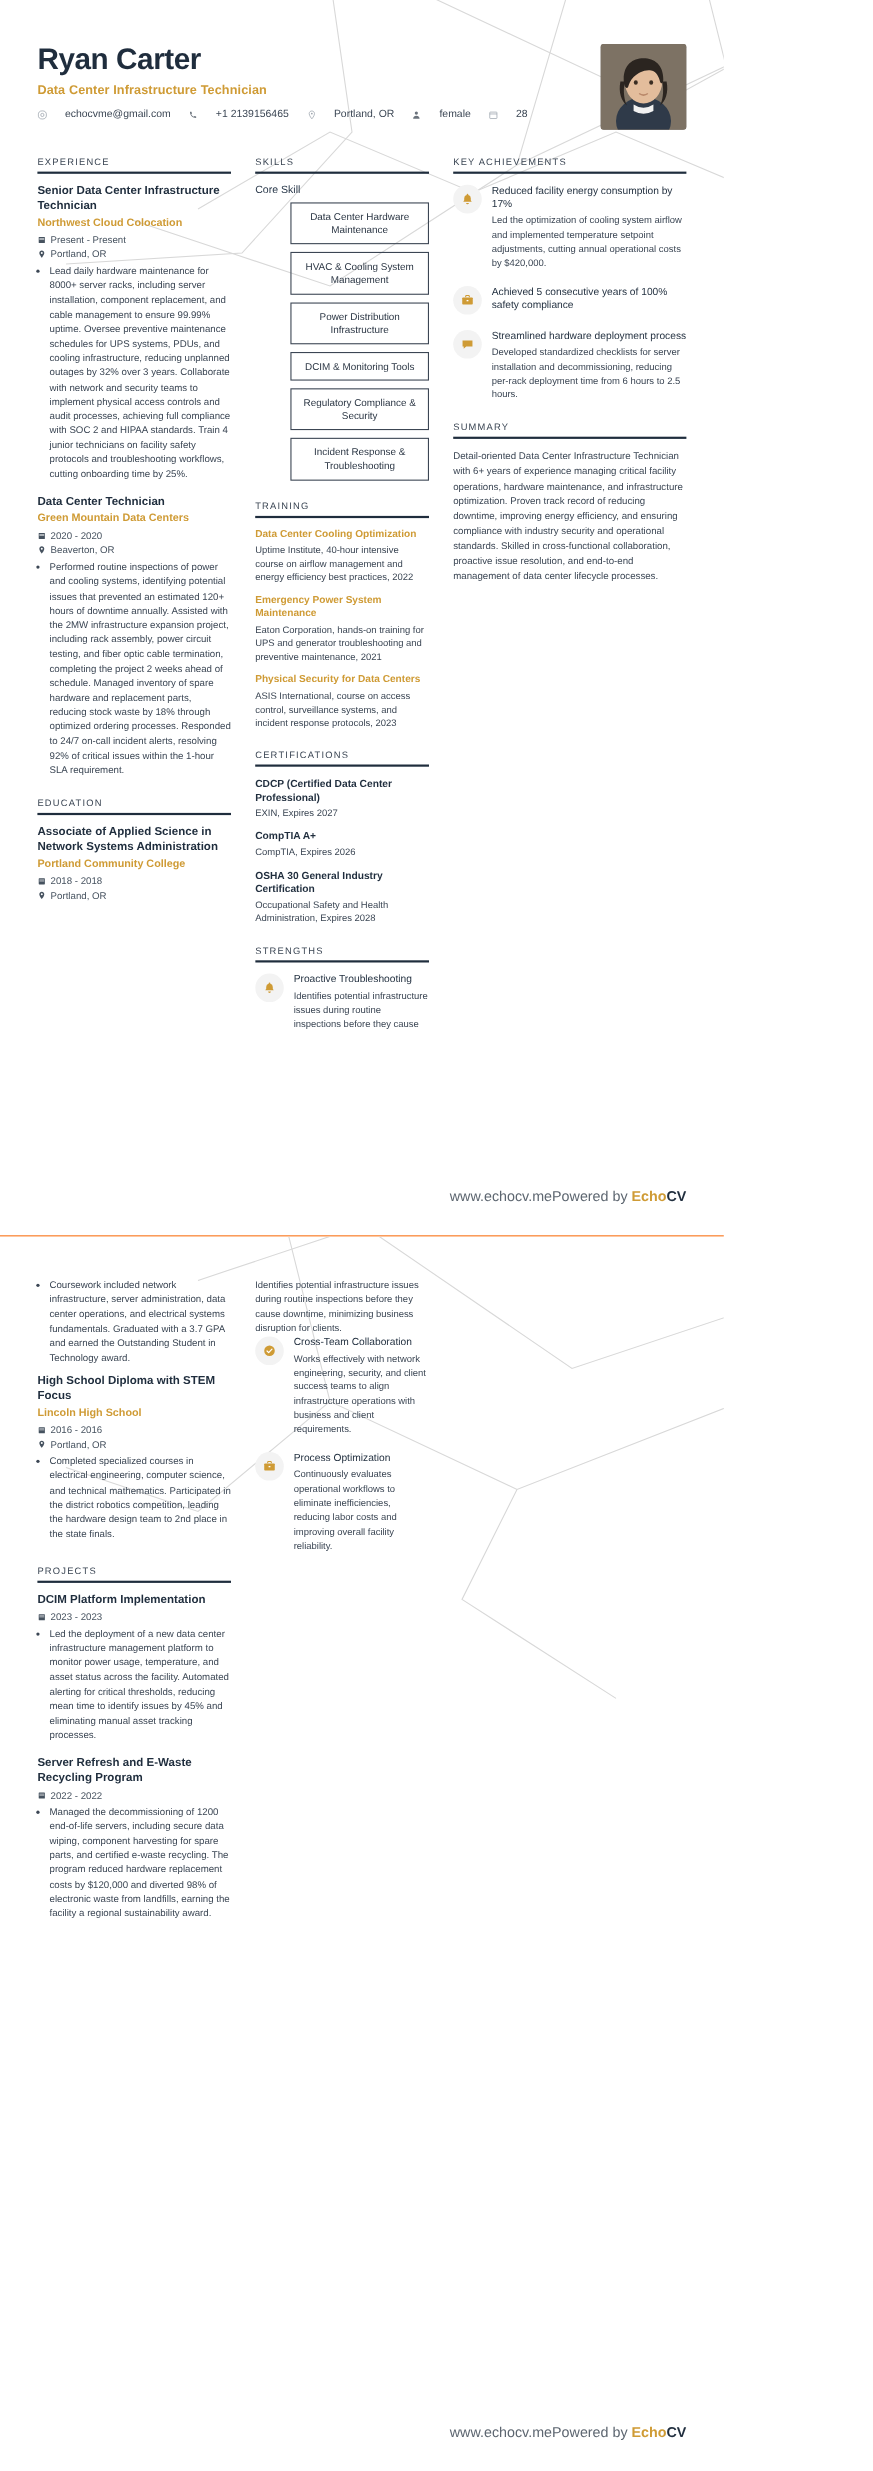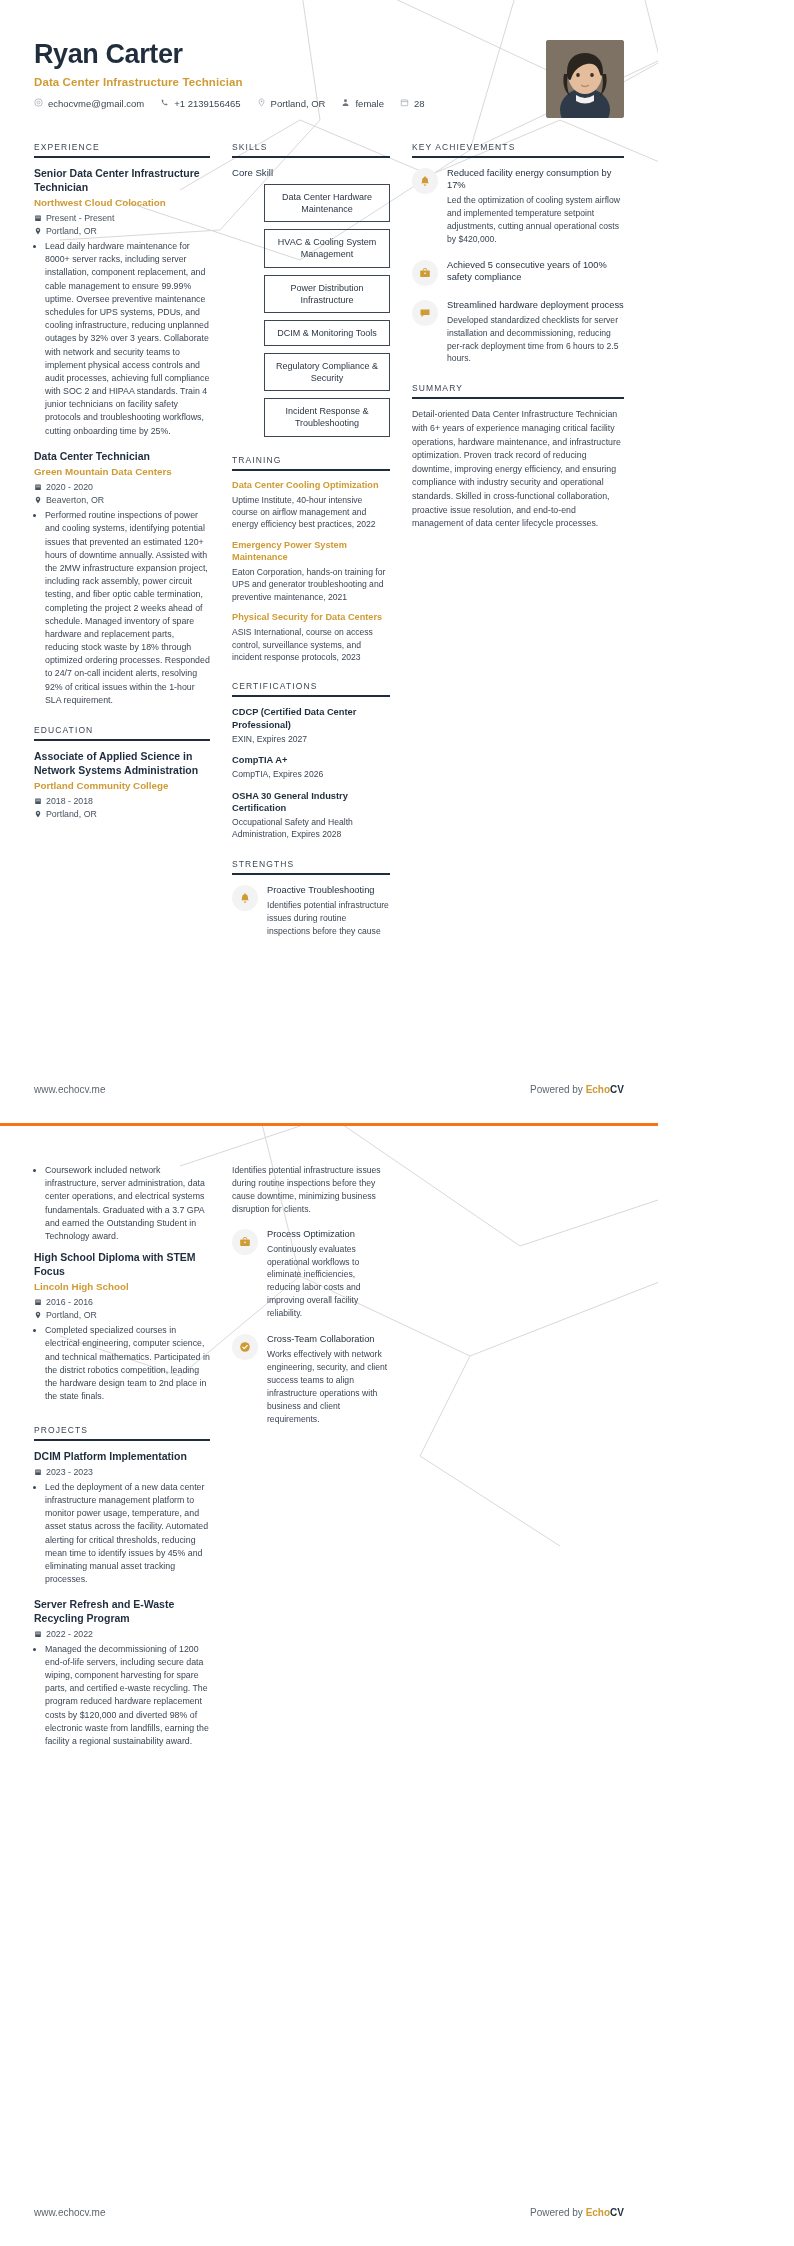--- a/index.html
+++ b/index.html
@@ -9,21 +9,21 @@
     font-family: "Liberation Sans", sans-serif;
     color: #24303f;
   }
   .page {
     position: relative;
     width: 658px;
     height: 1123px;
     background: #ffffff;
     overflow: hidden;
   }
-  .page-2 { border-top: 3px solid #f97316; }
+  .page-2 { border-top: 1px solid #f97316; }
 
   
   .deco {
     position: absolute;
     top: 0; left: 0;
     width: 794px; height: 1123px;
     pointer-events: none;
     z-index: 0;
   }
 
@@ -58,22 +58,22 @@
     margin-top: 10px;
     display: flex;
     align-items: center;
     flex-wrap: wrap;
     gap: 0;
     font-size: 9.5px;
     color: #3b4654;
   }
   .contact-item {
     display: flex;
-    align-items: flex-start;
-    gap: 5px;
+    align-items: flex-end;
+    gap: 16px;
     margin-right: 16px;
     white-space: nowrap;
   }
   .contact-item svg { display: block; }
 
   .photo {
     width: 78px; height: 78px;
     border-radius: 3px;
     overflow: hidden;
     flex: 0 0 auto;
@@ -218,22 +218,22 @@
     color: #3b4654;
   }
 
   
   .footer {
     position: absolute;
     bottom: 28px;
     left: 34px;
     right: 34px;
     display: flex;
-    justify-content: space-between;
-    font-size: 10px;
+    justify-content: flex-end;
+    font-size: 13px;
     color: #5d6670;
     z-index: 3;
   }
   .footer .brand b { color: #1f2d3d; }
   .footer .brand .echo { color: #cf9b35; }
 
   .clip-note { overflow: hidden; }
 </style>
 </head>
 <body>
@@ -607,44 +607,44 @@
               <li>Managed the decommissioning of 1200 end-of-life servers, including secure data wiping, component harvesting for spare parts, and certified e-waste recycling. The program reduced hardware replacement costs by $120,000 and diverted 98% of electronic waste from landfills, earning the facility a regional sustainability award.</li>
             </ul>
           </div>
         </div>
       </div>
 
       <div class="col">
 
         <div class="ach-desc" style="margin-top:0">Identifies potential infrastructure issues during routine inspections before they cause downtime, minimizing business disruption for clients.</div>
 
+        <div class="ach">
+          <div class="ach-ico">
+            <svg width="12" height="12" viewBox="0 0 16 16">
+                <circle cx="8" cy="8" r="6.4" fill="#cf9b35"></circle>
+                <path d="M5 8.2l2 2 4-4.2" stroke="#fff" stroke-width="1.5" fill="none" stroke-linecap="round" stroke-linejoin="round"></path>
+              </svg>
+          </div>
+          <div class="ach-body">
+            <div class="ach-title">Cross-Team Collaboration</div>
+            <div class="ach-desc">Works effectively with network engineering, security, and client success teams to align infrastructure operations with business and client requirements.</div>
+          </div>
+        </div>
+
         <div class="ach" style="margin-top:12px">
           <div class="ach-ico">
             <svg width="12" height="12" viewBox="0 0 16 16">
                 <rect x="1.6" y="4.6" width="12.8" height="8.6" rx="1" fill="#cf9b35"></rect>
                 <path d="M5.8 4.4V3.2a1 1 0 0 1 1-1h2.4a1 1 0 0 1 1 1v1.2" stroke="#cf9b35" stroke-width="1.3" fill="none"></path>
                 <rect x="6.9" y="7.6" width="2.2" height="1.6" fill="#fff"></rect>
               </svg>
           </div>
           <div class="ach-body">
             <div class="ach-title">Process Optimization</div>
             <div class="ach-desc">Continuously evaluates operational workflows to eliminate inefficiencies, reducing labor costs and improving overall facility reliability.</div>
-          </div>
-        </div>
-
-        <div class="ach">
-          <div class="ach-ico">
-            <svg width="12" height="12" viewBox="0 0 16 16">
-                <circle cx="8" cy="8" r="6.4" fill="#cf9b35"></circle>
-                <path d="M5 8.2l2 2 4-4.2" stroke="#fff" stroke-width="1.5" fill="none" stroke-linecap="round" stroke-linejoin="round"></path>
-              </svg>
-          </div>
-          <div class="ach-body">
-            <div class="ach-title">Cross-Team Collaboration</div>
-            <div class="ach-desc">Works effectively with network engineering, security, and client success teams to align infrastructure operations with business and client requirements.</div>
           </div>
         </div>
       </div>
 
       <div class="col"></div>
 
     </div>
   </div>
 
   <div class="footer">

